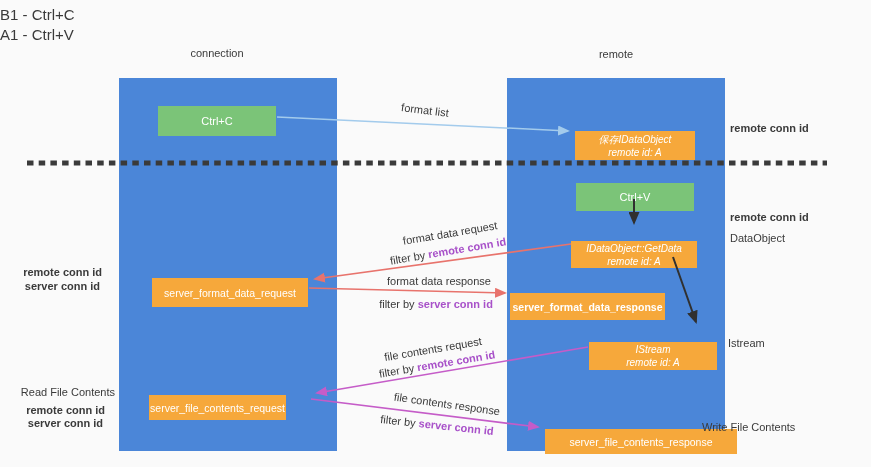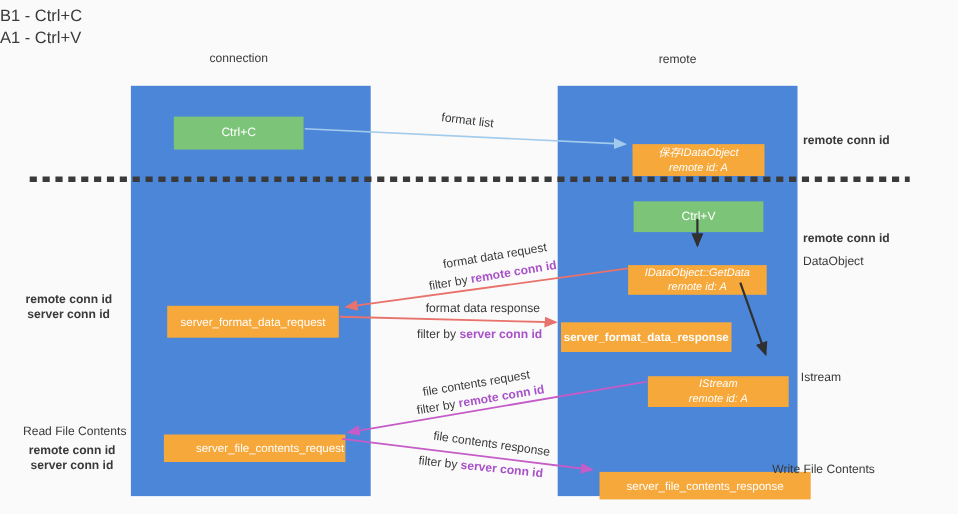--- a/index.html
+++ b/index.html
@@ -26,21 +26,21 @@
   .node .two{font-size:10px;line-height:13px;font-style:italic;}
   .node .two span{display:block;}
 
   #node-ctrl-c{left:158px;top:94px;width:118px;height:30px;}
   #node-save-obj{left:575px;top:119px;width:120px;height:29px;}
   #node-ctrl-v{left:576px;top:171px;width:118px;height:28px;}
   #node-getdata{left:571px;top:229px;width:126px;height:27px;}
   #node-fmt-req{left:152px;top:266px;width:156px;height:29px;font-size:10.5px;}
   #node-fmt-resp{left:510px;top:281px;width:155px;height:27px;font-size:10.5px;font-weight:bold;}
   #node-istream{left:589px;top:330px;width:128px;height:28px;}
-  #node-file-req{left:149px;top:383px;width:137px;height:25px;font-size:10.5px;padding-left:28px;}
+  #node-file-req{left:149px;top:383px;width:137px;height:25px;font-size:10.5px;}
   #node-file-resp{left:545px;top:417px;width:192px;height:25px;font-size:10.5px;}
 
   svg#wires{position:absolute;left:0;top:0;width:871px;height:467px;pointer-events:none;}
 
   .alabel{position:absolute;white-space:nowrap;font-size:11px;color:#3a3a3a;
           transform:translate(-50%,-50%);}
   .purple{color:#a851c9;font-weight:bold;}
   .greentxt{color:#69c06f;font-weight:bold;}
 
   #lab-format-list      {left:425px;top:110px;transform:translate(-50%,-50%) rotate(7deg);}

